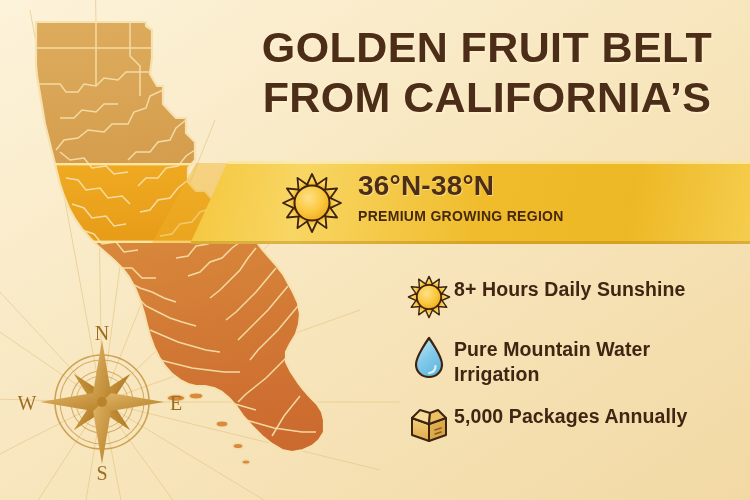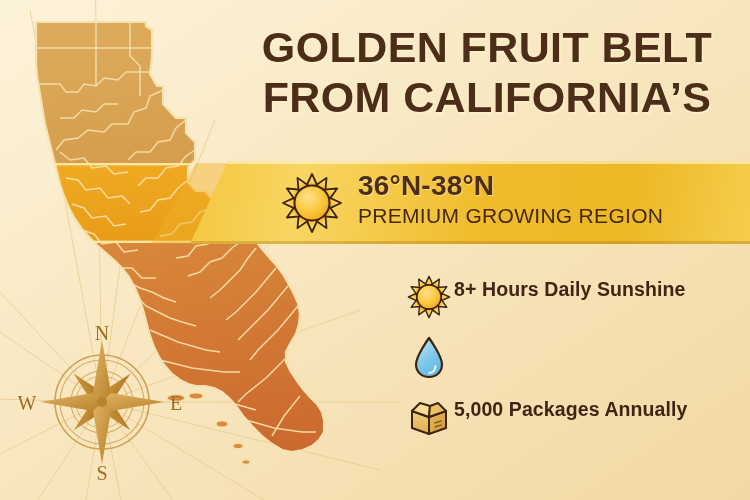--- a/index.html
+++ b/index.html
@@ -97,22 +97,22 @@
     color: #4c2d18;
   }
   .banner-lat {
     font-size: 28px;
     font-weight: bold;
     line-height: 34px;
     letter-spacing: 0.2px;
     text-shadow: 1px 1px 0 rgba(255, 243, 205, 0.5);
   }
   .banner-sub {
-    font-size: 21px;
-    font-weight: normal;
+    font-size: 14px;
+    font-weight: bold;
     line-height: 26px;
     letter-spacing: 0.3px;
     color: #46280f;
   }
 
   
   .features {
     position: absolute;
     left: 404px;
     top: 274px;
@@ -449,20 +449,24 @@
               <stop offset="0%" stop-color="#bfe6f6"></stop>
               <stop offset="45%" stop-color="#84cbea"></stop>
               <stop offset="100%" stop-color="#5bb4dd"></stop>
             </linearGradient>
           </defs>
           <path d="M16,3 C16,3 29,21 29,29.5 C29,36.8 23.2,42 16,42
                    C8.8,42 3,36.8 3,29.5 C3,21 16,3 16,3 Z" fill="url(#dropGrad)" stroke="#3c2410" stroke-width="2.2" stroke-linejoin="round"></path>
           <path d="M22.5,31 C22.5,35.2 19.6,37.6 16.2,38" fill="none" stroke="#e9f6fc" stroke-width="2.2" stroke-linecap="round" opacity="0.9"></path>
         </svg>
       </div>
+      <div class="feature-text">
+        <span>Pure Mountain Water</span>
+        <span class="l2">Irrigation</span>
+      </div>
     </div>
 
     <div class="feature">
       <div class="feature-icon">
         <svg width="46" height="42" viewBox="0 0 46 42">
           <defs>
             <linearGradient id="boxFront" x1="0" y1="0" x2="0" y2="1">
               <stop offset="0%" stop-color="#f3cf7d"></stop>
               <stop offset="100%" stop-color="#e0ac4c"></stop>
             </linearGradient>

